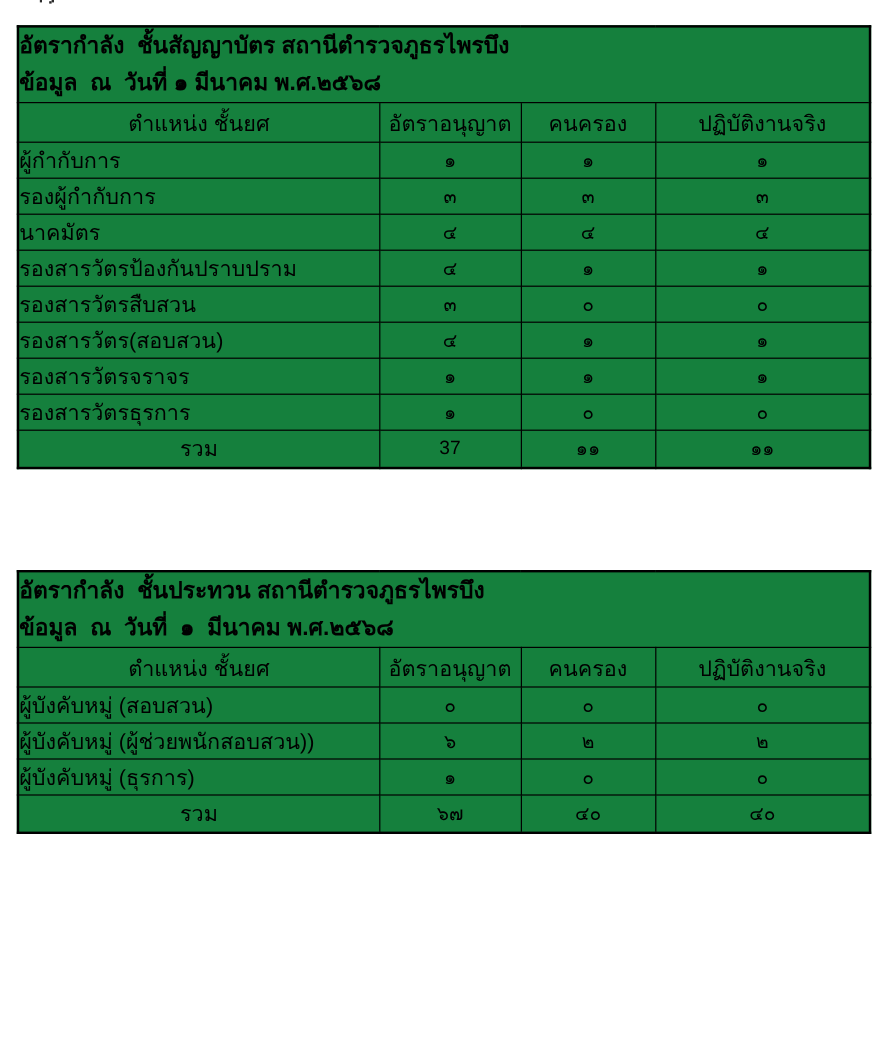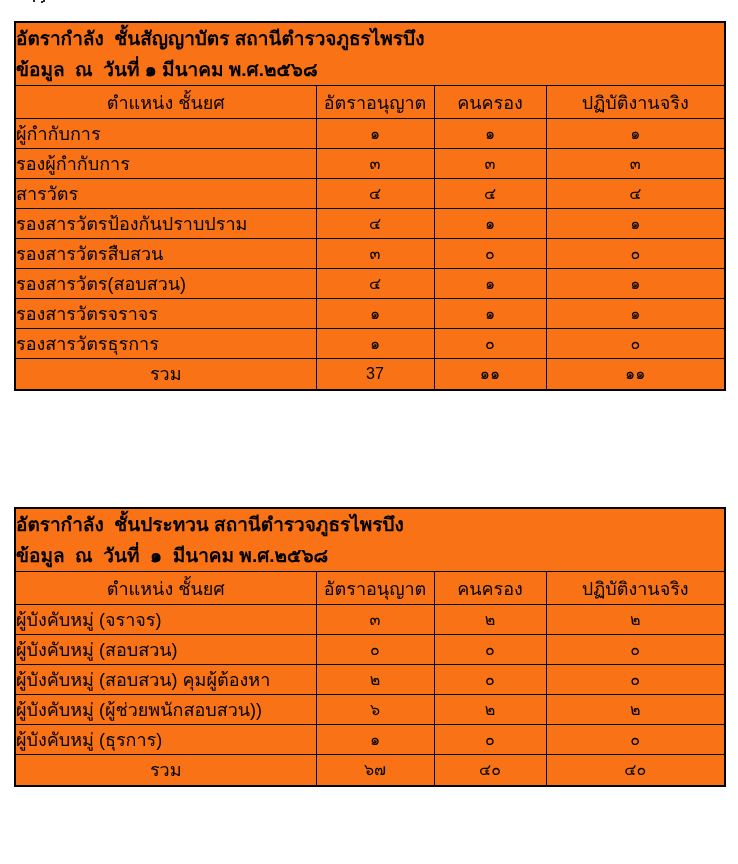--- a/index.html
+++ b/index.html
@@ -14,24 +14,24 @@
     position:absolute;left:33px;top:0;width:16px;height:4px;
     overflow:hidden;
   }
   .artifact span{
     display:block;width:2px;height:2px;background:#2b2b2b;
     box-shadow:8px 1px 0 #2b2b2b,10px 0 0 #2b2b2b;
   }
   table.rpt{
     position:absolute;left:14px;width:710px;
     border-collapse:collapse;table-layout:fixed;
-    background:#f97316;border:2px solid #000;
+    background:#15803d;border:2px solid #000;
   }
   .t1{top:21px;}
-  .t2{top:507px;}
+  .t2{top:475px;}
   table.rpt td,table.rpt th{border:1px solid #000;padding:0;overflow:hidden;}
   td.title-cell{height:62px;padding:2px 8px;vertical-align:middle;}
   .title-line{
     font-weight:bold;font-size:19px;line-height:31px;
     white-space:pre-wrap;text-align:left;
   }
   th.colhead{
     font-weight:normal;font-size:18px;height:32px;
     text-align:center;vertical-align:middle;
   }
@@ -81,21 +81,21 @@
         <td class="num">๑</td>
         <td class="num">๑</td>
       </tr>
       <tr class="data">
         <td class="lbl">รองผู้กำกับการ</td>
         <td class="num">๓</td>
         <td class="num">๓</td>
         <td class="num">๓</td>
       </tr>
       <tr class="data">
-        <td class="lbl">สารวัตร</td>
+        <td class="lbl">นาคมัตร</td>
         <td class="num">๔</td>
         <td class="num">๔</td>
         <td class="num">๔</td>
       </tr>
       <tr class="data">
         <td class="lbl">รองสารวัตรป้องกันปราบปราม</td>
         <td class="num">๔</td>
         <td class="num">๑</td>
         <td class="num">๑</td>
       </tr>
@@ -146,34 +146,22 @@
           <div class="title-line">ข้อมูล  ณ  วันที่  ๑  มีนาคม พ.ศ.๒๕๖๘</div>
         </td>
       </tr>
       <tr>
         <th class="colhead">ตำแหน่ง ชั้นยศ</th>
         <th class="colhead">อัตราอนุญาต</th>
         <th class="colhead">คนครอง</th>
         <th class="colhead">ปฏิบัติงานจริง</th>
       </tr>
       <tr class="data">
-        <td class="lbl">ผู้บังคับหมู่ (จราจร)</td>
-        <td class="num">๓</td>
-        <td class="num">๒</td>
-        <td class="num">๒</td>
-      </tr>
-      <tr class="data">
         <td class="lbl">ผู้บังคับหมู่ (สอบสวน)</td>
         <td class="num">๐</td>
-        <td class="num">๐</td>
-        <td class="num">๐</td>
-      </tr>
-      <tr class="data">
-        <td class="lbl">ผู้บังคับหมู่ (สอบสวน) คุมผู้ต้องหา</td>
-        <td class="num">๒</td>
         <td class="num">๐</td>
         <td class="num">๐</td>
       </tr>
       <tr class="data">
         <td class="lbl">ผู้บังคับหมู่ (ผู้ช่วยพนักสอบสวน))</td>
         <td class="num">๖</td>
         <td class="num">๒</td>
         <td class="num">๒</td>
       </tr>
       <tr class="data">

